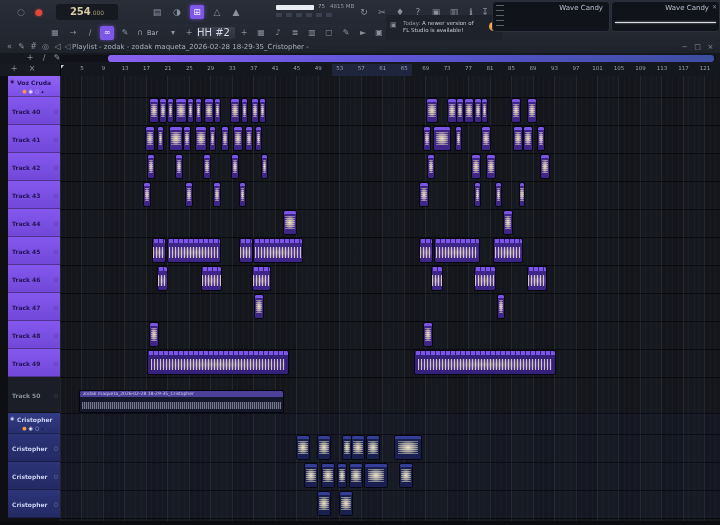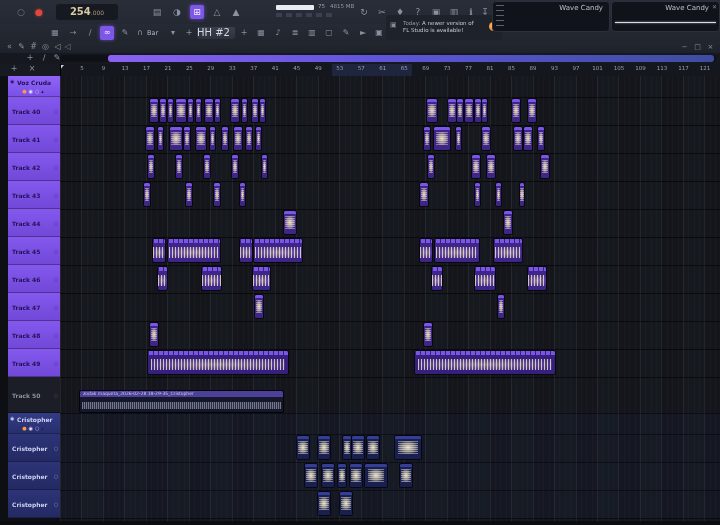--- a/index.html
+++ b/index.html
@@ -180,20 +180,21 @@
     <div class="wc-line"></div>
   </div>
 
   <div id="pl-titlebar">
     <span class="ico sm" style="left:4px;top:-2px;width:11px;">«</span>
     <span class="ico sm" style="left:16px;top:-2px;width:11px;">✎</span>
     <span class="ico sm" style="left:28px;top:-2px;width:11px;">#</span>
     <span class="ico sm" style="left:40px;top:-2px;width:11px;">◎</span>
     <span class="ico sm" style="left:52px;top:-2px;width:11px;">◁</span>
     <span class="ico sm" style="left:63px;top:-2px;width:9px;color:#6f7684;">◁</span>
+    <span id="pl-title">Playlist - zodak - zodak maqueta_2026-02-28 18-29-35_Cristopher -</span>
     <span class="winbtn" style="right:30px;">−</span>
     <span class="winbtn" style="right:17px;">□</span>
     <span class="winbtn" style="right:4px;">×</span>
   </div>
 
   <div id="pl-toolrow">
     <span class="ico sm" style="left:24px;top:-2px;width:12px;">+</span>
     <span class="ico sm" style="left:38px;top:-2px;width:12px;">∕</span>
     <span class="ico sm" style="left:51px;top:-2px;width:12px;">✎</span>
   </div>

